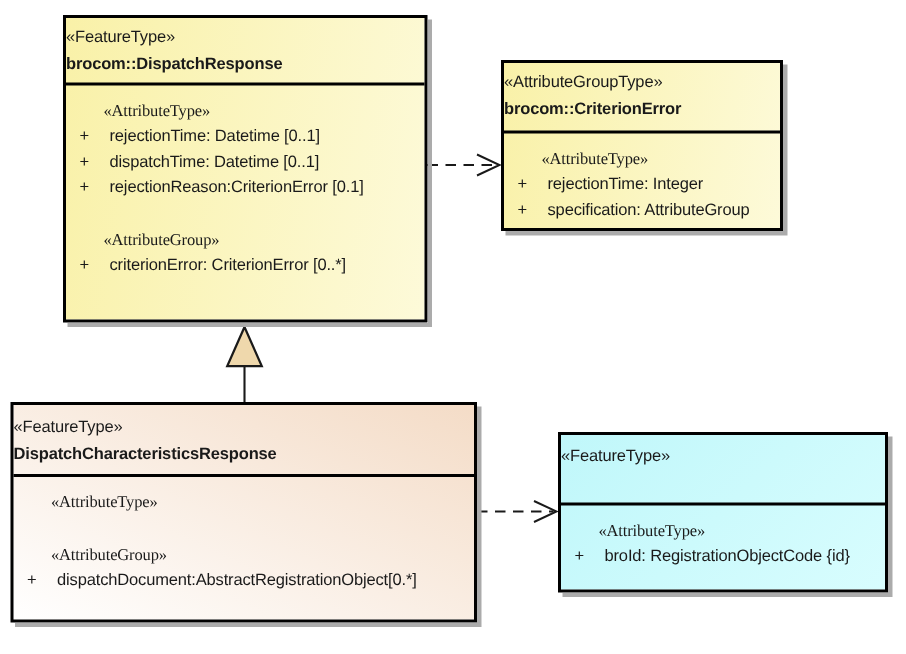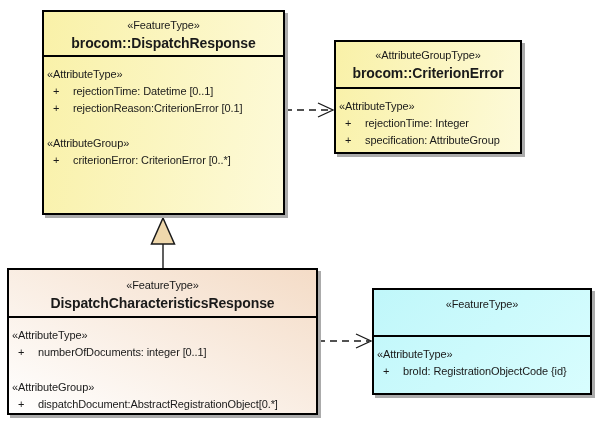--- a/index.html
+++ b/index.html
@@ -15,30 +15,30 @@
     font-size:11px;
     letter-spacing:-0.1px;
   }
   .fill-yellow{background:linear-gradient(100deg,var(--yellow-a,#F9F1A8),var(--yellow-b,#FDFAD9));}
   .fill-peach{background:linear-gradient(to top right,var(--peach-a,#FFFFFF),var(--peach-b,#F4DCC7));}
   .fill-cyan{background:linear-gradient(135deg,var(--cyan-a,#C0F7FA),var(--cyan-b,#D8FDFE));}
 
   .box-header{
     box-sizing:border-box;
     border-bottom:2px solid var(--border-c,#000);
-    text-align:center;
+    text-align:left;
     overflow:hidden;
   }
   .stereotype{display:inline-block;line-height:17px;white-space:nowrap;}
-  .box-name{display:inline-block;font-weight:bold;font-size:14px;line-height:18px;white-space:nowrap;transform-origin:50% 50%;}
+  .box-name{display:inline-block;font-weight:bold;font-size:11px;line-height:18px;white-space:nowrap;transform-origin:50% 50%;}
   .box-name.abstract{font-style:italic;}
   .hdr-inner{padding-top:5px;}
 
   .box-body{box-sizing:border-box;padding-top:9px;overflow:hidden;}
-  .sec-label{height:17px;line-height:17px;padding-left:3px;white-space:nowrap;}
+  .sec-label{height:17px;line-height:17px;padding-left:25px;white-space:nowrap;font-family:Liberation Serif, serif;}
   .sec-label.gap{margin-top:18px;}
   .attr-row{height:17px;line-height:17px;white-space:nowrap;}
   .attr-row .vis{display:inline-block;width:20px;padding-left:9px;}
   .attr-row .attr-text{display:inline-block;transform-origin:0 50%;white-space:nowrap;}
 
   #connector-layer{position:absolute;left:0;top:0;width:604px;height:436px;pointer-events:none;}
   .conn-line{stroke:var(--text-c,#1a1a1a);stroke-width:1.4;fill:none;}
   .dashed{stroke-dasharray:7 5;}
   .arrow-open{stroke:var(--text-c,#1a1a1a);stroke-width:1.3;fill:none;}
   .gen-head{fill:var(--triangle-fill,#EFD8AC);stroke:var(--text-c,#1a1a1a);stroke-width:1.5;}
@@ -66,20 +66,21 @@
   <div class="uml-box fill-yellow" style="left:42px;top:10px;width:243px;height:205px;">
     <div class="box-header" style="height:45px;">
       <div class="hdr-inner">
         <span class="stereotype">«FeatureType»</span><br>
         <span class="box-name">brocom::DispatchResponse</span>
       </div>
     </div>
     <div class="box-body">
         <div class="sec-label">«AttributeType»</div>
         <div class="attr-row"><span class="vis">+</span><span class="attr-text">rejectionTime: Datetime [0..1]</span></div>
+        <div class="attr-row"><span class="vis">+</span><span class="attr-text">dispatchTime: Datetime [0..1]</span></div>
         <div class="attr-row"><span class="vis">+</span><span class="attr-text">rejectionReason:CriterionError [0.1]</span></div>
         <div class="sec-label gap">«AttributeGroup»</div>
         <div class="attr-row"><span class="vis">+</span><span class="attr-text">criterionError: CriterionError [0..*]</span></div>
       </div>
   </div>
 
   <div class="uml-box fill-yellow" style="left:334px;top:40px;width:188px;height:114px;">
     <div class="box-header" style="height:47px;">
       <div class="hdr-inner">
         <span class="stereotype">«AttributeGroupType»</span><br>
@@ -95,21 +96,20 @@
 
   <div class="uml-box fill-peach" style="left:7px;top:268px;width:311px;height:147px;">
     <div class="box-header" style="height:48px;">
       <div class="hdr-inner" style="padding-top:7px;">
         <span class="stereotype">«FeatureType»</span><br>
         <span class="box-name">DispatchCharacteristicsResponse</span>
       </div>
     </div>
     <div class="box-body">
         <div class="sec-label">«AttributeType»</div>
-        <div class="attr-row"><span class="vis">+</span><span class="attr-text">numberOfDocuments: integer [0..1]</span></div>
         <div class="sec-label gap">«AttributeGroup»</div>
         <div class="attr-row"><span class="vis">+</span><span class="attr-text">dispatchDocument:AbstractRegistrationObject[0.*]</span></div>
       </div>
   </div>
 
   <div class="uml-box fill-cyan" style="left:372px;top:288px;width:220px;height:107px;">
     <div class="box-header" style="height:47px;">
       <div class="hdr-inner" style="padding-top:6px;">
         <span class="stereotype">«FeatureType»</span><br>
       </div>

